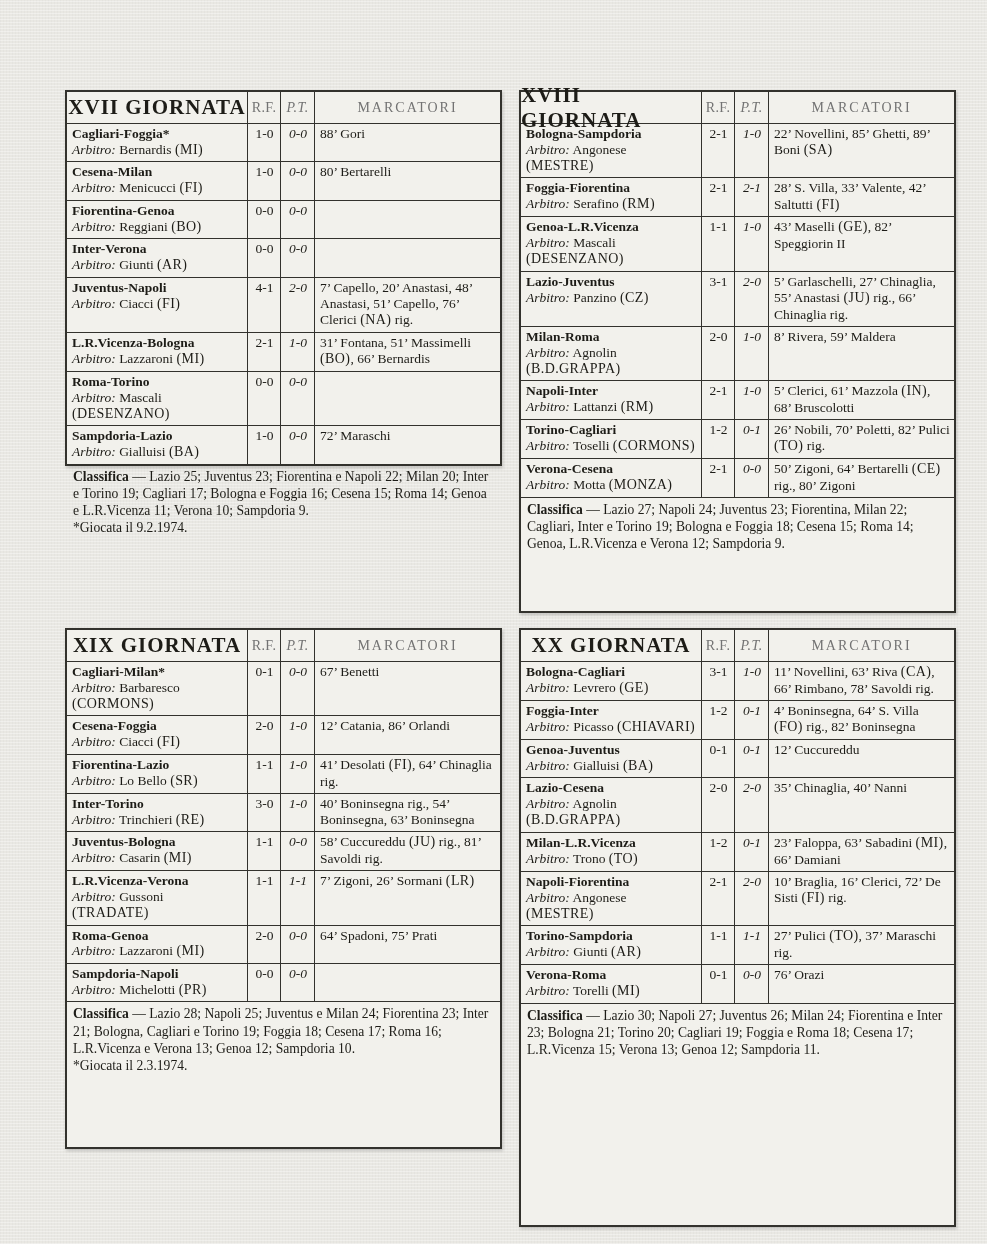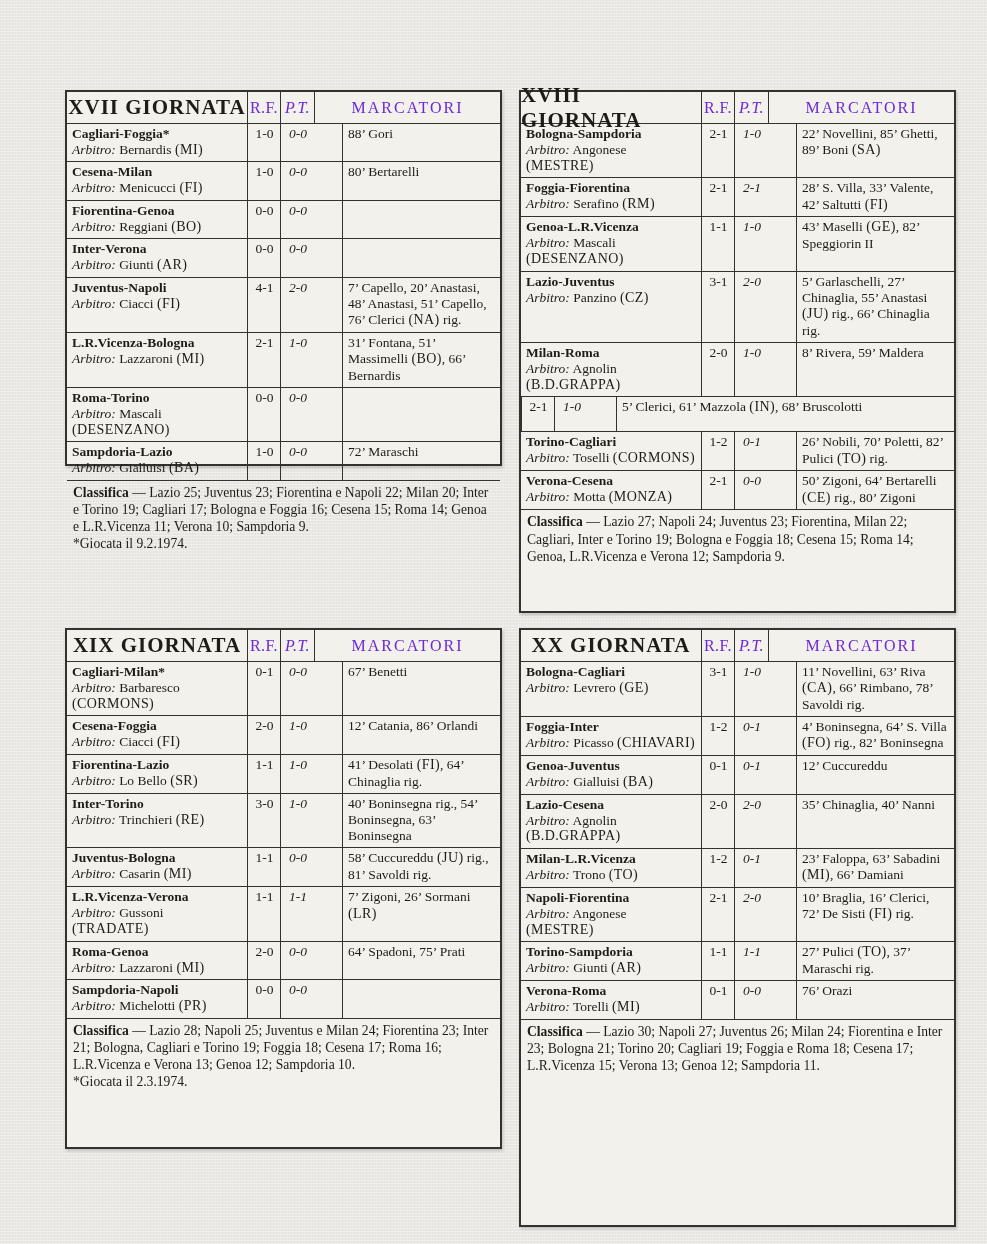--- a/index.html
+++ b/index.html
@@ -31,30 +31,30 @@
   .cell{box-sizing:border-box;}
   .c-match{width:180px;}
   .c-rf{width:33px;border-left:1px solid #33322d;}
   .c-pt{width:34px;border-left:1px solid #33322d;font-style:italic;}
   .c-marc{flex:1;border-left:1px solid #33322d;}
 
   .thead{display:flex;align-items:stretch;border-bottom:1px solid #33322d;height:31px;flex:none;}
   .tbl-title{display:flex;align-items:center;justify-content:center;
     font-weight:bold;font-size:21px;letter-spacing:1px;}
   .colhead{display:flex;align-items:center;justify-content:center;
-    font-size:16px;letter-spacing:0.4px;color:#6d28d9;}
+    font-size:14px;letter-spacing:0.4px;color:#737373;}
   .colhead.marchead{letter-spacing:2px;}
 
   .row{display:flex;align-items:stretch;border-bottom:1px solid #33322d;min-height:34px;flex:none;}
   .row .cell{padding:2px 4px 3px 5px;}
   .team{font-weight:bold;font-size:13.5px;line-height:1.18;}
   .arbitro{font-size:13.5px;line-height:1.18;}
   .arbitro .lbl{font-style:italic;}
   .score{text-align:center;font-size:13.5px;padding-top:3px;}
-  .marc{font-size:13.5px;line-height:1.2;margin-left:28px;}
+  .marc{font-size:13.5px;line-height:1.2;}
   .ab{font-size:14px;letter-spacing:0.4px;}
 
   .classifica{flex:1;padding:3px 7px 4px 6px;font-size:13.6px;line-height:1.26;}
   .classifica p{margin:0;}
   .classifica .lbl{font-weight:bold;}
 </style>
 </head>
 <body>
 
 <div id="page">
@@ -192,20 +192,24 @@
           <div class="row">
     <div class="cell c-match">
       <div class="team">Milan-Roma</div>
       <div class="arbitro"><span class="lbl">Arbitro:</span> <span>Agnolin <span class="ab">(B.D.GRAPPA)</span></span></div>
     </div>
     <div class="cell c-rf score">2-0</div>
     <div class="cell c-pt score">1-0</div>
     <div class="cell c-marc marc">8’ Rivera, 59’ Maldera</div>
   </div>
           <div class="row">
+    <div class="cell c-match">
+      <div class="team">Napoli-Inter</div>
+      <div class="arbitro"><span class="lbl">Arbitro:</span> <span>Lattanzi <span class="ab">(RM)</span></span></div>
+    </div>
     <div class="cell c-rf score">2-1</div>
     <div class="cell c-pt score">1-0</div>
     <div class="cell c-marc marc">5’ Clerici, 61’ Mazzola <span class="ab">(IN)</span>, 68’ Bruscolotti</div>
   </div>
           <div class="row">
     <div class="cell c-match">
       <div class="team">Torino-Cagliari</div>
       <div class="arbitro"><span class="lbl">Arbitro:</span> <span>Toselli <span class="ab">(CORMONS)</span></span></div>
     </div>
     <div class="cell c-rf score">1-2</div>

